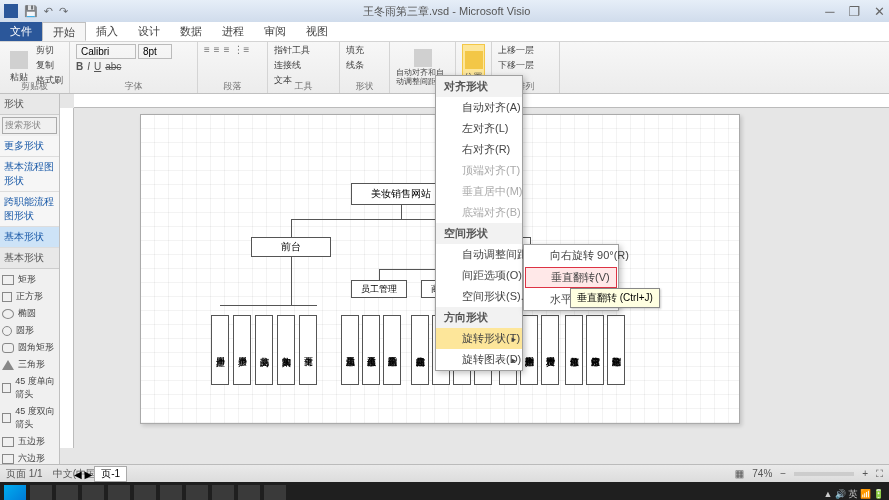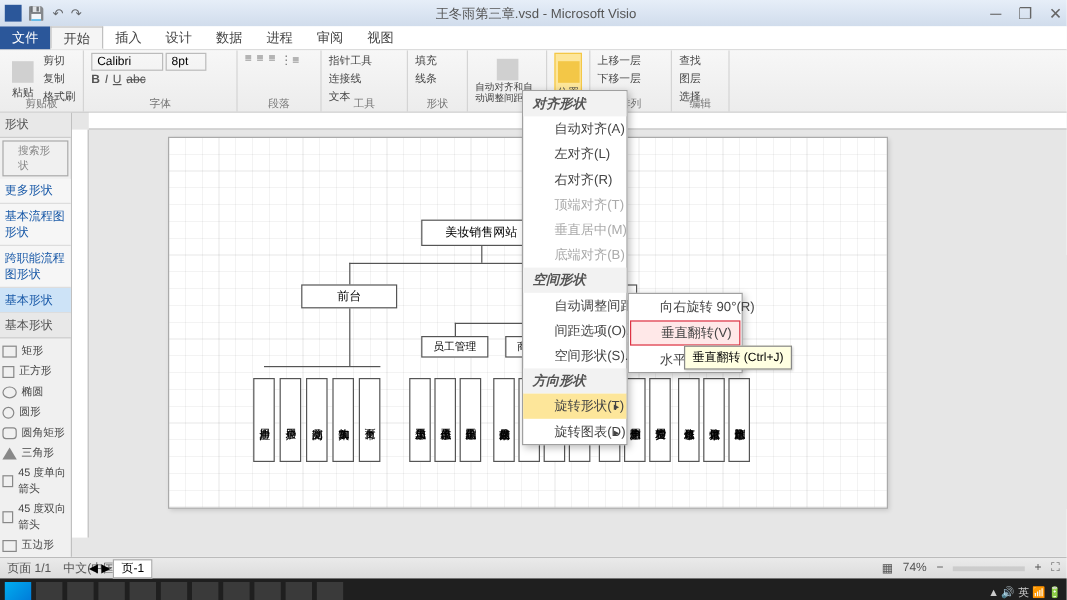--- a/index.html
+++ b/index.html
@@ -24,41 +24,41 @@
 .big-btn { display: flex; flex-direction: column; align-items: center; justify-content: center; gap: 2px; width: 34px; font-size: 9px; color: #444; }
 .big-btn .ico { width: 18px; height: 18px; background: #d0d0d0; }
 .mini-btns { display: flex; flex-direction: column; gap: 2px; font-size: 9px; color: #444; }
 .mini-btns span { white-space: nowrap; }
 
 .ribbon .highlight { background: #fde69a; border: 1px solid #f3c747; }
 
 .main { display: flex; height: 370px; }
 .shape-panel { width: 60px; background: #f0f0f0; border-right: 1px solid #c0c0c0; display: flex; flex-direction: column; font-size: 10px; }
 .shape-panel .hdr { padding: 3px 4px; background: #e8e8e8; border-bottom: 1px solid #ccc; color: #555; }
-.shape-panel .search { margin: 2px; border: 1px solid #aaa; padding: 1px 12px; font-size: 9px; color: #888; }
+.shape-panel .search { margin: 2px; border: 1px solid #aaa; padding: 1px 2px; font-size: 9px; color: #888; }
 .shape-panel .cat { padding: 3px 4px; background: #f6f6f6; border-bottom: 1px solid #ddd; color: #1a5aa8; cursor: pointer; }
 .shape-panel .cat.sel { background: #cde3f7; }
 .shape-panel .shapes { flex: 1; overflow: hidden; padding: 2px; }
 .shape-panel .shapes .s { display: flex; align-items: center; gap: 4px; padding: 2px 0; color: #444; font-size: 9px; }
 .shape-panel .shapes .s .sw { width: 12px; height: 10px; border: 1px solid #888; }
 .shape-panel .shapes .s .sw.ellipse { border-radius: 50%; }
 .shape-panel .shapes .s .sw.tri { border: none; width: 0; height: 0; border-left: 6px solid transparent; border-right: 6px solid transparent; border-bottom: 10px solid #888; }
 
 .canvas-wrap { flex: 1; position: relative; background: #e6e6e6; }
 .ruler-h { height: 14px; background: #fff; border-bottom: 1px solid #bbb; margin-left: 14px; }
 .ruler-v { width: 14px; position: absolute; top: 14px; bottom: 16px; left: 0; background: #fff; border-right: 1px solid #bbb; }
 .page { position: absolute; left: 80px; top: 20px; width: 600px; height: 310px; background: repeating-linear-gradient(#fff,#fff 13px,#f3f3f3 13px,#f3f3f3 14px), repeating-linear-gradient(90deg,#fff,#fff 13px,#f3f3f3 13px,#f3f3f3 14px); background-blend-mode: multiply; border: 1px solid #aaa; box-shadow: 2px 2px 4px rgba(0,0,0,.15); }
 
 .org { position: absolute; inset: 0; }
 .node { position: absolute; border: 1px solid #555; background: #fff; font-size: 10px; display: flex; align-items: center; justify-content: center; text-align: center; }
 .node.v { writing-mode: vertical-rl; padding: 4px 2px; }
 .conn { position: absolute; background: #555; }
 
 .dropdown { position: absolute; background: #fff; border: 1px solid #a0a0a0; box-shadow: 2px 2px 6px rgba(0,0,0,.25); font-size: 11px; color: #444; }
-.dropdown .section-h { padding: 3px 8px; font-weight: bold; color: #555; background: #f2f2f2; font-style: italic; }
+.dropdown .section-h { padding: 3px 8px; font-weight: bold; color: #555; background: #f2f2f2; }
 .dropdown .mi { display: flex; align-items: center; gap: 6px; padding: 3px 18px 3px 26px; white-space: nowrap; position: relative; cursor: pointer; }
 .dropdown .mi.disabled { color: #aaa; }
 .dropdown .mi.has-sub::after { content: "▸"; position: absolute; right: 6px; font-size: 9px; }
 .dropdown .mi.sel { background: #fde69a; }
 .dropdown .mi.highlight-red { border: 1px solid #d34; background: #ffe8e8; margin: 1px; padding: 2px 17px 2px 25px; }
 
 .tooltip { position: absolute; background: #ffffe1; border: 1px solid #888; padding: 2px 6px; font-size: 10px; box-shadow: 1px 1px 2px rgba(0,0,0,.2); }
 
 .statusbar { height: 18px; background: linear-gradient(#eaeaea,#dcdcdc); border-top: 1px solid #bbb; display: flex; align-items: center; font-size: 10px; color: #555; padding: 0 6px; gap: 10px; }
 .statusbar .right { margin-left: auto; display: flex; gap: 8px; align-items: center; }
@@ -176,30 +176,20 @@
   </div>
   <div class="group" style="width:68px">
     <div class="group-body">
         <div class="mini-btns">
       <span>上移一层</span>
       <span>下移一层</span>
       <span>组合</span>
     </div>
       </div>
     <div class="group-label">排列</div>
-  </div>
-  <div class="group" style="width:48px">
-    <div class="group-body">
-        <div class="mini-btns">
-      <span>查找</span>
-      <span>图层</span>
-      <span>选择</span>
-    </div>
-      </div>
-    <div class="group-label">编辑</div>
   </div>
 </div>
 
 <div class="main">
   <div class="shape-panel">
     <div class="hdr">形状</div>
     <div class="search">搜索形状</div>
     <div class="cat">更多形状</div>
     <div class="cat">基本流程图形状</div>
     <div class="cat">跨职能流程图形状</div>

